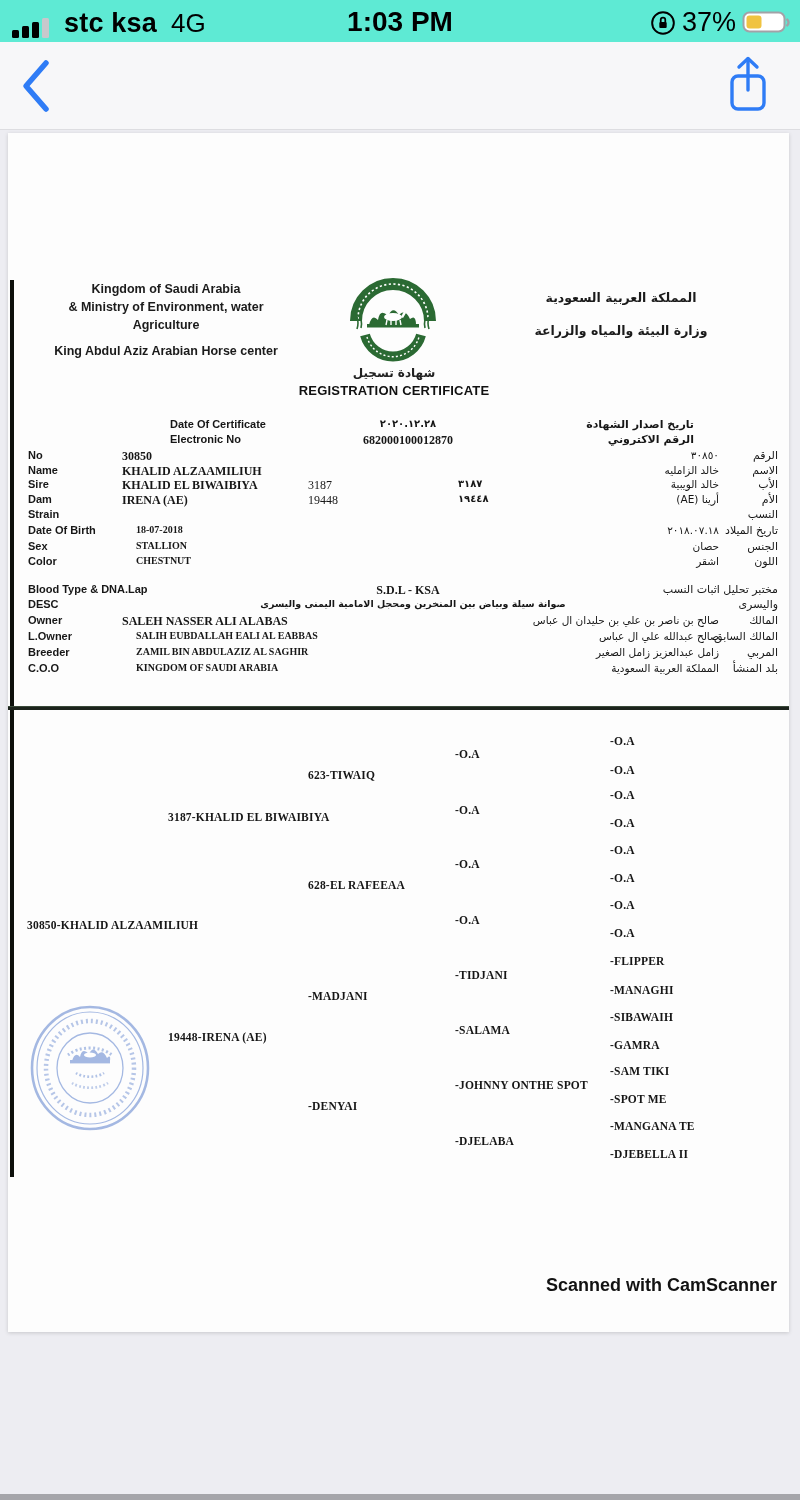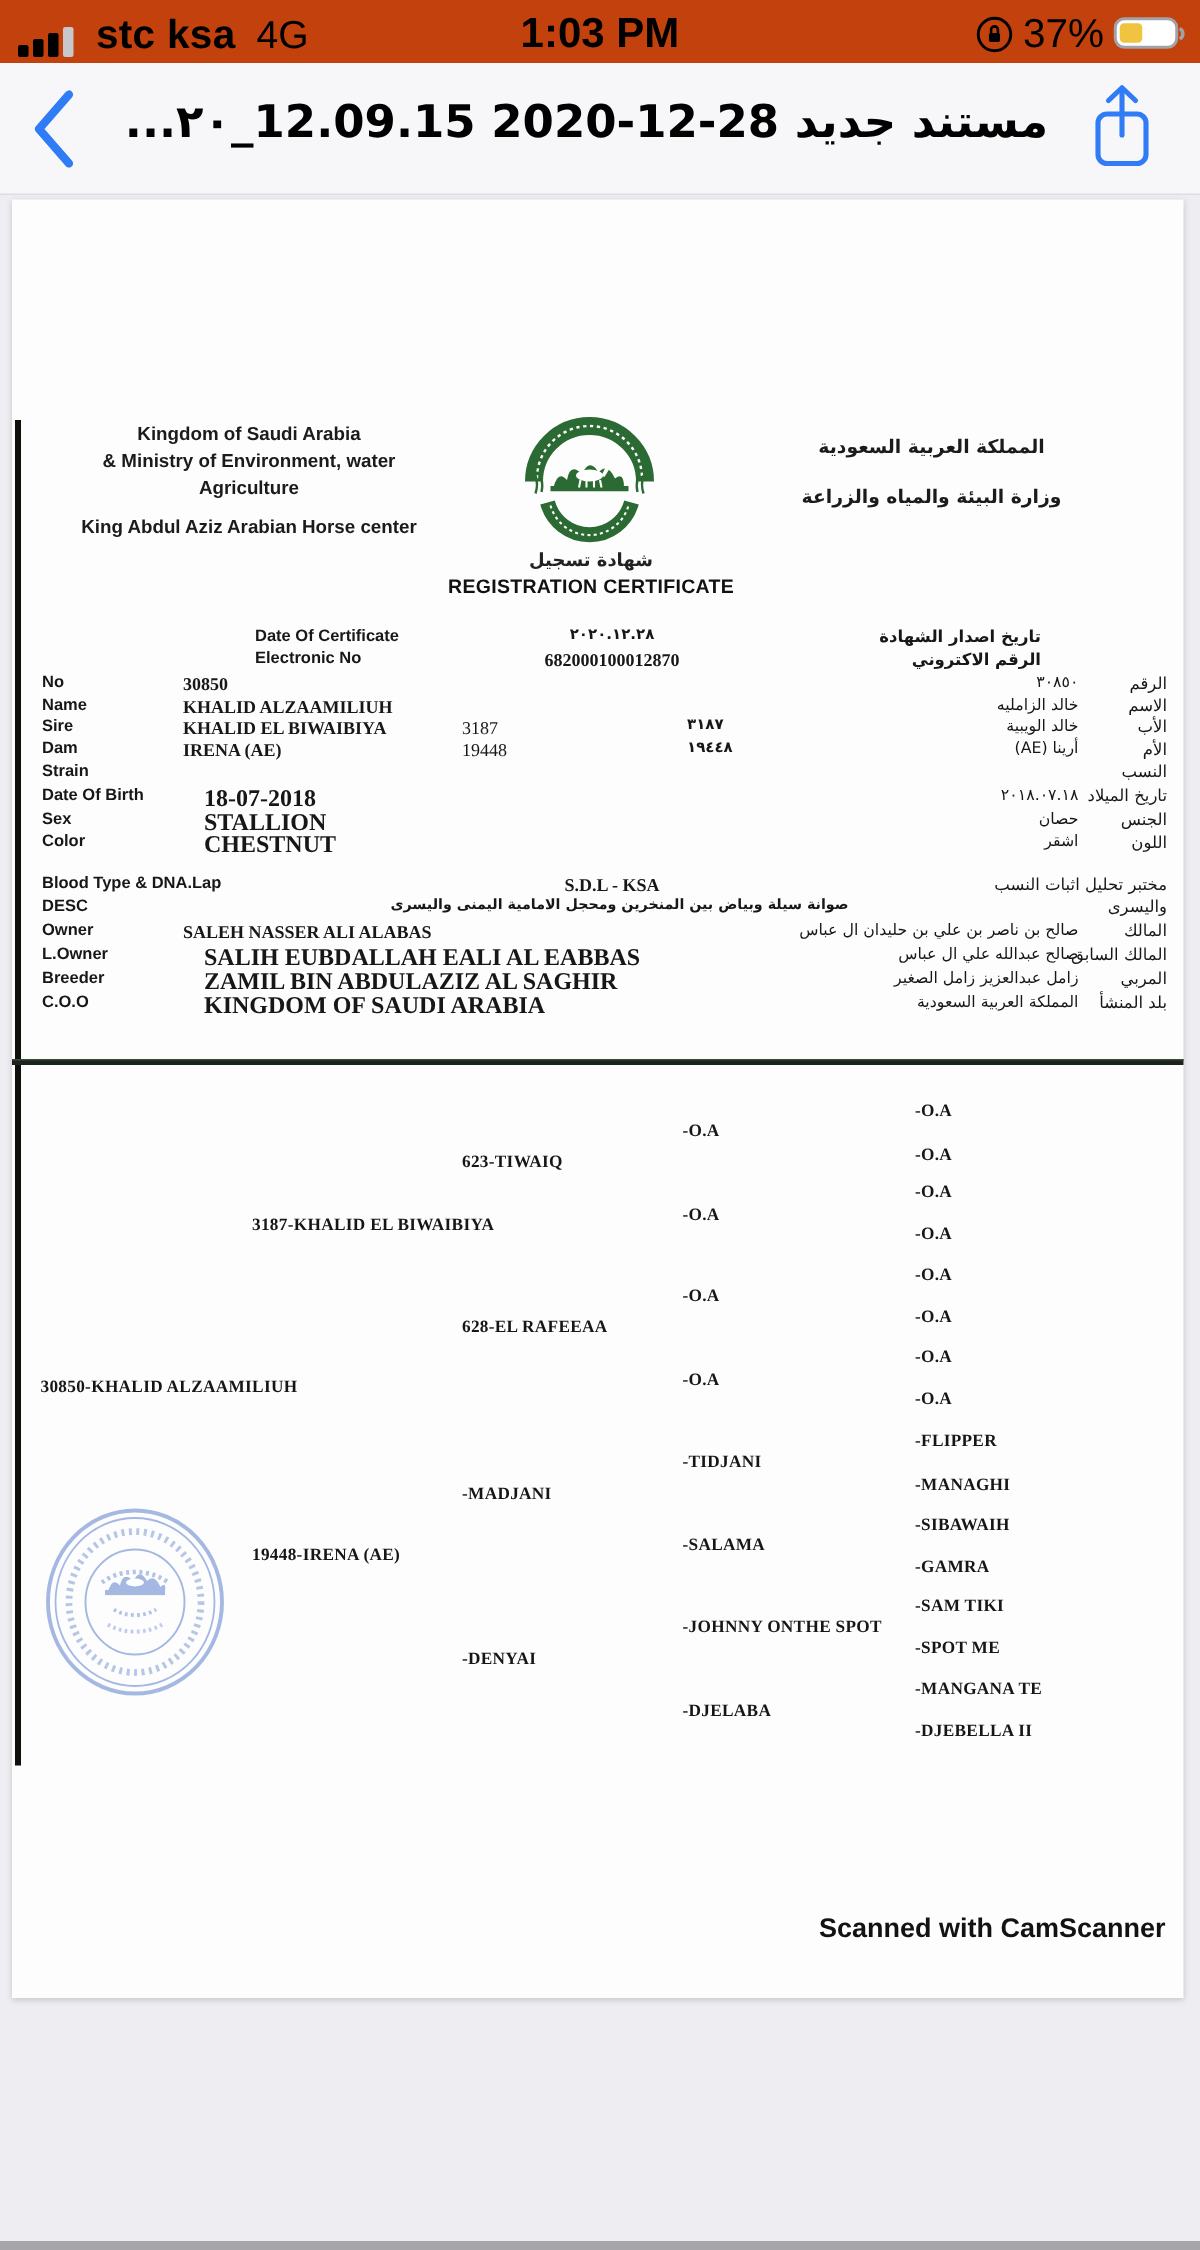--- a/index.html
+++ b/index.html
@@ -1,20 +1,20 @@
 <!DOCTYPE html>
 <html><head>
 <meta charset="utf-8">
 <style>
   * { margin:0; padding:0; box-sizing:border-box; }
   html,body { width:800px; height:1500px; }
   body { font-family:"Liberation Sans","DejaVu Sans",sans-serif; background:#ededf2; position:relative; overflow:hidden; }
 
   
-  .status-bar { position:absolute; left:0; top:0; width:800px; height:42px; background:#c2410c; display:flex; align-items:center; }
+  .status-bar { position:absolute; left:0; top:0; width:800px; height:42px; background:#5eead4; display:flex; align-items:center; }
   .sb-left { position:absolute; left:12px; top:8px; display:flex; align-items:flex-end; gap:10px; }
   .sb-carrier { font-size:27px; font-weight:600; color:#000; letter-spacing:.2px; }
   .sb-net { font-size:26px; font-weight:400; color:#000; margin-left:4px; }
   .sb-time { position:absolute; left:0; right:0; top:6px; text-align:center; font-size:28px; font-weight:700; color:#000; }
   .sb-right { position:absolute; right:8px; top:7px; display:flex; align-items:center; gap:6px; }
   .sb-batt-pct { font-size:27px; font-weight:400; color:#000; }
 
   
   .nav-bar { position:absolute; left:0; top:42px; width:800px; height:88px; background:#f7f7f9; border-bottom:1px solid #dddde1; }
   .back-button { position:absolute; left:18px; top:16px; width:44px; height:56px; cursor:pointer; }
@@ -34,21 +34,21 @@
 
   .logo { position:absolute; left:341px; top:144px; width:88px; height:88px; }
   .cert-title-ar { position:absolute; left:291px; top:233px; width:190px; text-align:center; font-family:"DejaVu Sans",sans-serif; font-weight:700; font-size:12px; color:#222; }
   .cert-title-en { position:absolute; left:271px; top:250px; width:230px; text-align:center; font-weight:700; font-size:13px; color:#111; letter-spacing:.2px; }
 
   
   .cell { position:absolute; white-space:nowrap; color:#171717; }
   .c-lbl  { left:20px;  font-weight:700; font-size:11px; }
   .c-lbl2 { left:162px; font-weight:700; font-size:11px; }
   .c-val  { left:114px; font-family:"Liberation Serif","DejaVu Serif",serif; font-weight:700; font-size:12px; }
-  .c-val2 { left:128px; font-family:"Liberation Serif","DejaVu Serif",serif; font-weight:700; font-size:16px; }
+  .c-val2 { left:128px; font-family:"Liberation Serif","DejaVu Serif",serif; font-weight:700; font-size:10px; }
   .c-num  { left:300px; font-family:"Liberation Serif","DejaVu Serif",serif; font-weight:400; font-size:12px; }
   .c-anum { left:450px; font-family:"DejaVu Sans",sans-serif; font-weight:700; font-size:10px; }
   .c-cen  { left:240px; width:320px; text-align:center; font-family:"Liberation Serif","DejaVu Serif",serif; font-weight:700; font-size:12px; }
   .c-cenar{ left:240px; width:320px; text-align:center; font-family:"DejaVu Sans",sans-serif; font-weight:700; font-size:10px; }
   .c-desc { left:150px; width:510px; text-align:center; font-family:"DejaVu Sans",sans-serif; font-weight:700; font-size:9.5px; }
   .c-arv  { right:70px; direction:rtl; font-family:"DejaVu Sans",sans-serif; font-size:10.5px; font-weight:400; }
   .c-arv2 { right:95px; direction:rtl; font-family:"DejaVu Sans",sans-serif; font-size:11px; font-weight:700; }
   .c-arl  { right:11px; direction:rtl; font-family:"DejaVu Sans",sans-serif; font-size:11px; font-weight:400; }
 
   
@@ -89,21 +89,20 @@
     </svg>
   </div>
 </div>
 
 <div class="nav-bar">
   <div class="back-button">
     <svg width="34" height="56" viewBox="0 0 34 56">
       <path d="M28,5 L8,28 L28,51" fill="none" stroke="#2f7cf6" stroke-width="5.5" stroke-linecap="round" stroke-linejoin="round"></path>
     </svg>
   </div>
-  <div class="nav-title" dir="rtl">مستند جديد 28-12-2020 12.09.15_٢٠...</div>
   <div class="share-button">
     <svg width="48" height="62" viewBox="0 0 48 62">
       <rect x="8" y="22" width="32" height="33" rx="6" fill="none" stroke="#2f7cf6" stroke-width="3.4"></rect>
       <line x1="24" y1="5" x2="24" y2="36" stroke="#2f7cf6" stroke-width="3.4" stroke-linecap="round"></line>
       <path d="M15,13 L24,4.5 L33,13" fill="none" stroke="#2f7cf6" stroke-width="3.4" stroke-linecap="round" stroke-linejoin="round"></path>
     </svg>
   </div>
 </div>
 
 <div class="doc-area">

